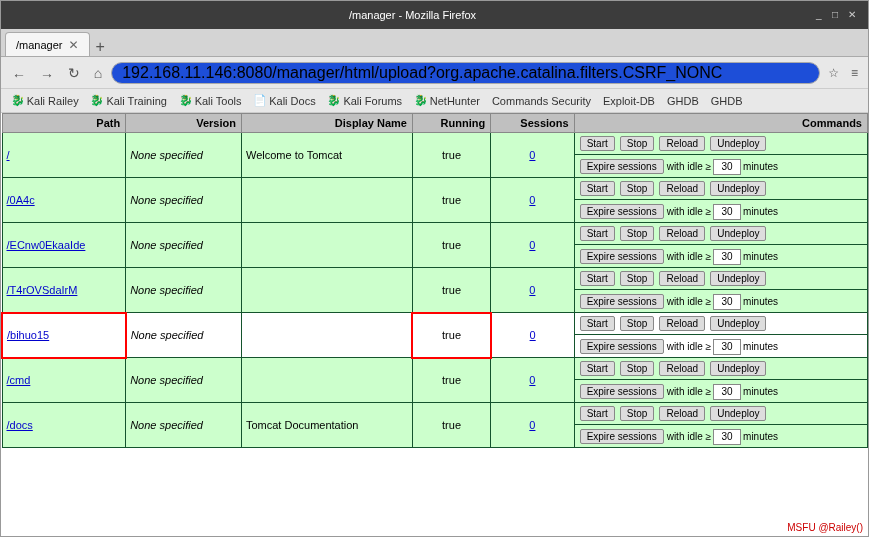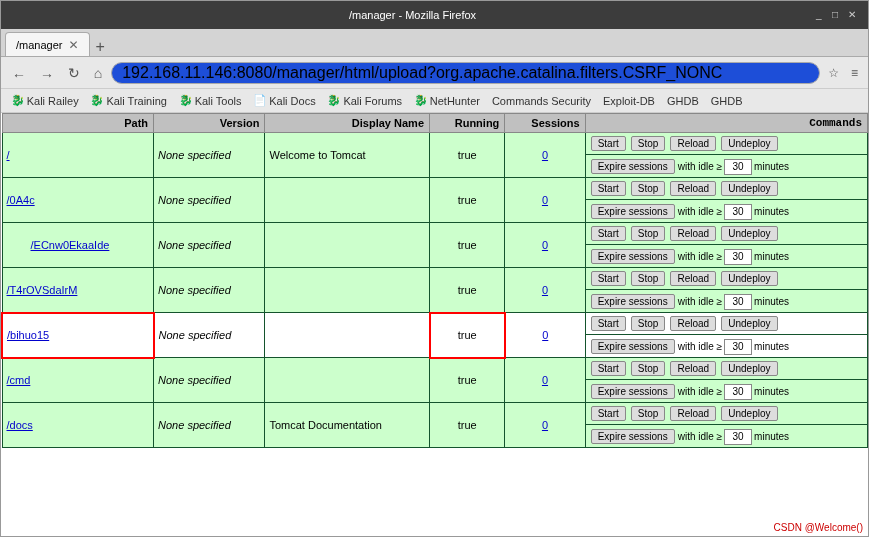--- a/index.html
+++ b/index.html
@@ -45,21 +45,21 @@
     .expire-row { display: flex; align-items: center; gap: 2px; margin-top: 1px; }
     .expire-row input { width: 28px; height: 16px; font-size: 10px; text-align: center; border: 1px solid #888; }
     .expire-row span { font-size: 10px; }
 
     .sessions-link { color: #0000cc; text-decoration: underline; cursor: pointer; }
 
     .scrollable { overflow-y: auto; flex: 1; }
 
     .watermark { position: absolute; bottom: 2px; right: 2px; font-size: 10px; color: #cc0000; background: rgba(255,255,255,0.7); padding: 1px 3px; }
 
-    .commands-header { background: #c0c0c0; border: 1px solid #888; padding: 3px 5px; font-weight: bold; text-align: left; font-family: Liberation Mono, monospace; }
+    .commands-header { background: #c0c0c0; border: 1px solid #888; padding: 3px 5px; font-weight: bold; text-align: left; }
   </style>
 </head>
 <body>
 
 <div class="browser-window">
 
   <div class="title-bar">
     <div class="title-bar-title">/manager - Mozilla Firefox</div>
     <div class="title-bar-controls">
       <span>_</span>
@@ -163,21 +163,21 @@
               <td style="white-space: nowrap;">
     <div class="expire-row">
       <button class="btn-cmd">Expire sessions</button>
       <span>with idle ≥</span>
       <input type="text" value="30" style="">
       <span>minutes</span>
     </div>
   </td>
             </tr>
             <tr class="row-green">
-              <td rowspan="2" style="vertical-align: middle; padding-left: 28px;"><a class="path-link" href="#">/ECnw0EkaaIde</a></td>
+              <td rowspan="2" style="vertical-align: middle;"><a class="path-link" href="#">/ECnw0EkaaIde</a></td>
               <td rowspan="2" style="vertical-align: middle;"><em>None specified</em></td>
               <td rowspan="2" style="vertical-align: middle;"></td>
               <td rowspan="2" style="vertical-align: middle; text-align: center;">true</td>
               <td rowspan="2" style="vertical-align: middle; text-align: center;"><a class="sessions-link" href="#">0</a></td>
               <td style="white-space: nowrap;">
     <button class="btn-cmd">Start</button>
     <button class="btn-cmd">Stop</button>
     <button class="btn-cmd">Reload</button>
     <button class="btn-cmd">Undeploy</button>
   </td>
@@ -279,16 +279,16 @@
     <div class="expire-row">
       <button class="btn-cmd">Expire sessions</button>
       <span>with idle ≥</span>
       <input type="text" value="30" style="">
       <span>minutes</span>
     </div>
   </td>
             </tr>
           </tbody>
       </table>
-      <div class="watermark">CSDN @Welcome()</div>
+      <div class="watermark">MSFU @Railey()</div>
     </div>
   </div>
 </div>
 
 </body></html>

